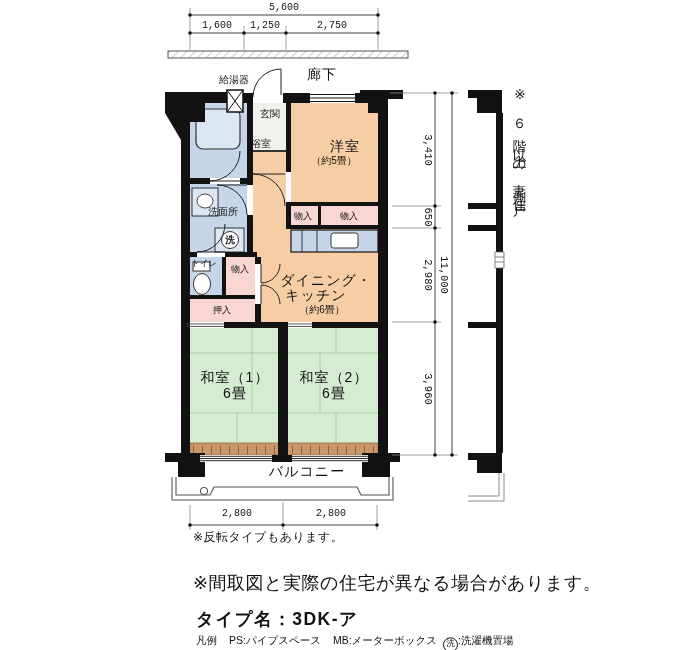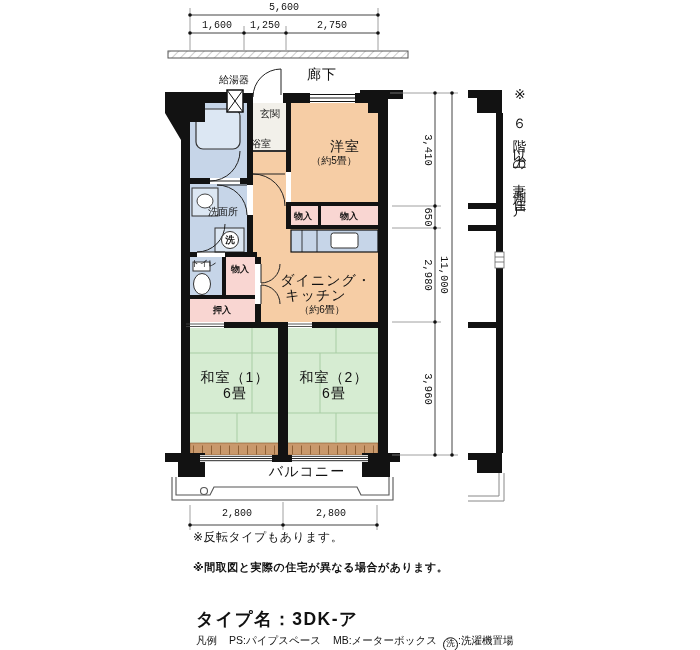--- a/index.html
+++ b/index.html
@@ -10,21 +10,21 @@
   }
   #plan-svg { position:absolute; left:0; top:0; }
   .lbl {
     position:absolute; transform:translate(-50%,-50%);
     white-space:nowrap; color:#111; line-height:1;
   }
   .rot90 { transform:translate(-50%,-50%) rotate(90deg); }
   .dimnum { font-family:"Liberation Mono","DejaVu Sans Mono",monospace; font-size:10px; letter-spacing:0px; }
   .dimnum-s { font-family:"Liberation Mono","DejaVu Sans Mono",monospace; font-size:10.5px; }
   .room { font-size:14px; font-weight:500; letter-spacing:1px; }
-  .room-s { font-size:9px; font-weight:700; }
+  .room-s { font-size:9px; font-weight:400; }
   .room-xs { font-size:8.5px; font-weight:400; }
   .sub { font-size:10px; font-weight:500; }
   .vnote {
     position:absolute; writing-mode:vertical-rl; text-orientation:upright;
     font-size:13.5px; letter-spacing:7px; font-weight:500;
   }
   .note-line { position:absolute; transform:translateY(-50%); font-size:12px; font-weight:500; letter-spacing:0.5px; }
   .title-line { position:absolute; transform:translateY(-50%); font-size:17.5px; font-weight:600; letter-spacing:1.5px; }
   .legend-line { position:absolute; transform:translateY(-50%); font-size:10.5px; font-weight:500; }
   .legend-line .gap { display:inline-block; width:12px; }
@@ -278,21 +278,21 @@
   <div class="lbl dimnum-s rot90" style="left:428px; top:275px;">2,980</div>
   <div class="lbl dimnum-s rot90" style="left:428px; top:389px;">3,960</div>
   <div class="lbl dimnum-s rot90" style="left:444px; top:275px;">11,000</div>
 
   <div class="vnote" style="left:510px; top:86px;">※６階以上の妻側住戸</div>
 
   <div class="lbl dimnum" style="left:237px; top:514px;">2,800</div>
   <div class="lbl dimnum" style="left:331px; top:514px;">2,800</div>
 
   <div class="note-line" style="left:193px; top:537px;">※反転タイプもあります。</div>
-  <div class="note-line" style="left:193px; top:567px; font-size:11px;font-weight:bold;">※間取図と実際の住宅が異なる場合があります。</div>
+  <div class="note-line" style="left:193px; top:583px; font-size:18px;">※間取図と実際の住宅が異なる場合があります。</div>
 
   <div class="title-line" style="left:196px; top:619px;text-align:right;">
     <span>タイプ名</span><span>：</span><span>3DK-ア</span>
   </div>
 
   <div class="legend-line" style="left:196px; top:643px;">
     <span>凡例</span><span class="gap"></span><span>PS:パイプスペース</span><span class="gap"></span><span>MB:メーターボックス</span><span class="wash-circle-inline">洗</span><span>:洗濯機置場</span>
   </div>
 
 </div>

